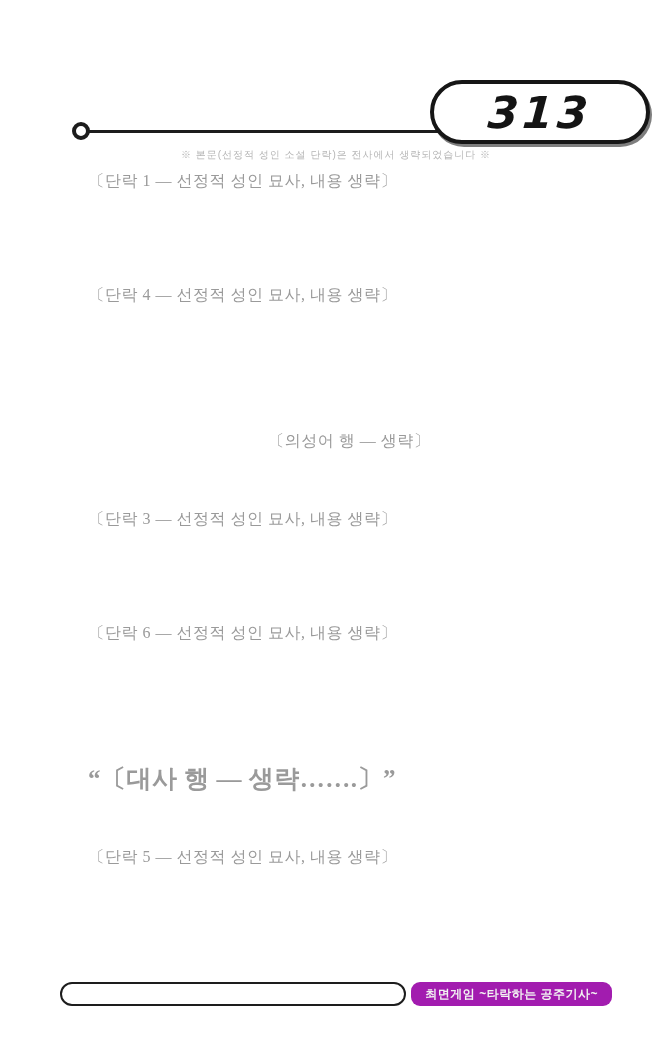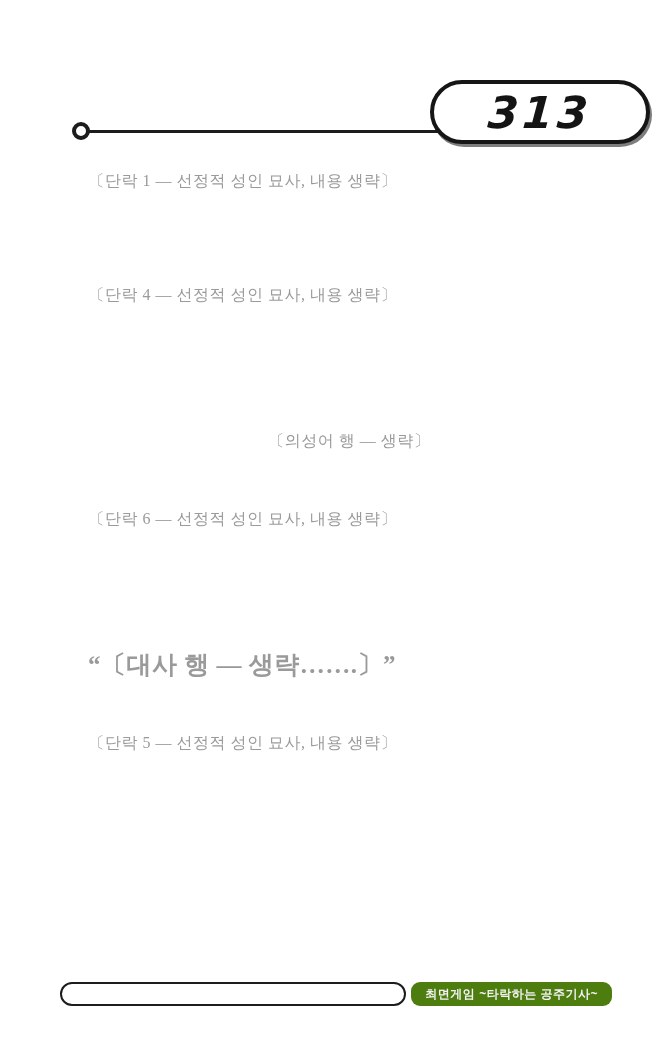--- a/index.html
+++ b/index.html
@@ -114,21 +114,21 @@
   .footer-pill {
     width: 342px;
     height: 20px;
     border: 2px solid #1d1d1d;
     border-radius: 12px;
     background: #ffffff;
   }
   .footer-title-badge {
     height: 24px;
     padding: 0 14px;
-    background: #4d7c0f;
+    background: #a21caf;
     border-radius: 9px;
     display: flex;
     align-items: center;
     justify-content: center;
   }
   .footer-title-badge span {
     font-family: "Liberation Sans", sans-serif;
     font-size: 12px;
     font-weight: bold;
     color: #f2f2f2;
@@ -142,30 +142,34 @@
 <div class="page">
 
   <div class="header">
     <div class="header-ring"></div>
     <div class="header-line"></div>
     <div class="page-number-badge">
       <span>313</span>
     </div>
   </div>
 
+  <div class="redaction-note">※ 본문(선정적 성인 소설 단락)은 전사에서 생략되었습니다 ※</div>
 
   <div class="body-area">
       <div class="para k-redacted k-prose" style="min-height: 114px;">
       <span>〔단락 1 — 선정적 성인 묘사, 내용 생략〕</span>
     </div>
       <div class="para k-redacted k-prose" style="min-height: 114px;">
       <span>〔단락 4 — 선정적 성인 묘사, 내용 생략〕</span>
     </div>
       <div class="para k-redacted k-sfx" style="min-height: 38px;">
       <span>〔의성어 행 — 생략〕</span>
+    </div>
+      <div class="para k-redacted k-prose" style="min-height: 114px;">
+      <span>〔단락 3 — 선정적 성인 묘사, 내용 생략〕</span>
     </div>
       <div class="para k-redacted k-prose" style="min-height: 114px;">
       <span>〔단락 6 — 선정적 성인 묘사, 내용 생략〕</span>
     </div>
       <div class="para k-redacted k-dialogue" style="min-height: 50px;">
       <span>“〔대사 행 — 생략…….〕”</span>
     </div>
       <div class="para k-redacted k-prose" style="min-height: 76px; font-family: Liberation Serif, serif;">
       <span>〔단락 5 — 선정적 성인 묘사, 내용 생략〕</span>
     </div>

